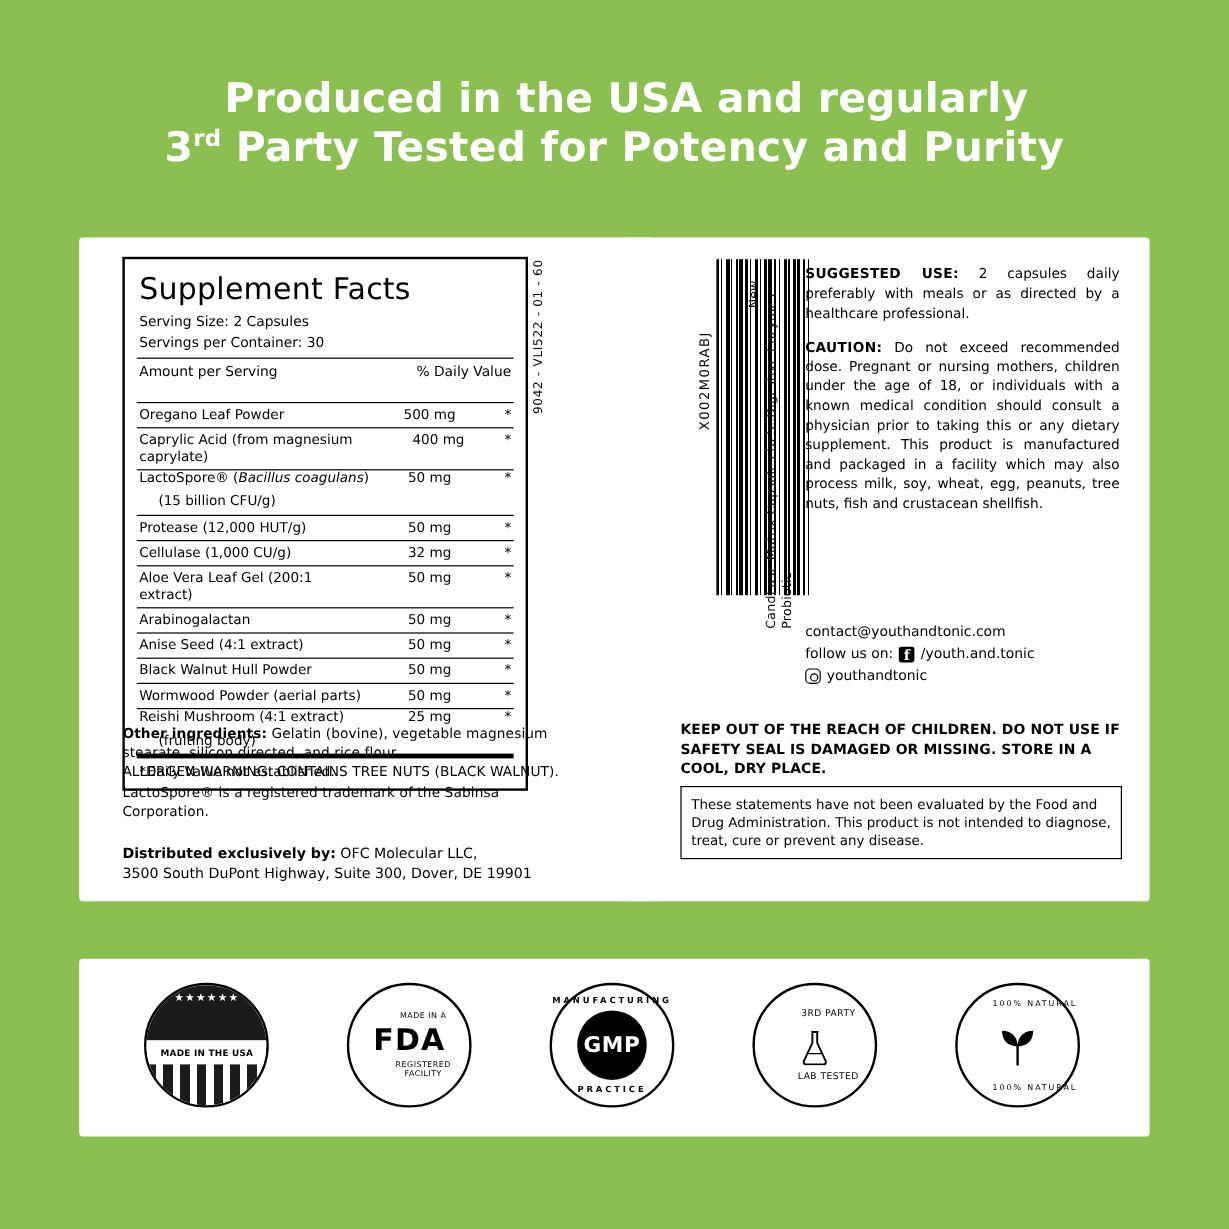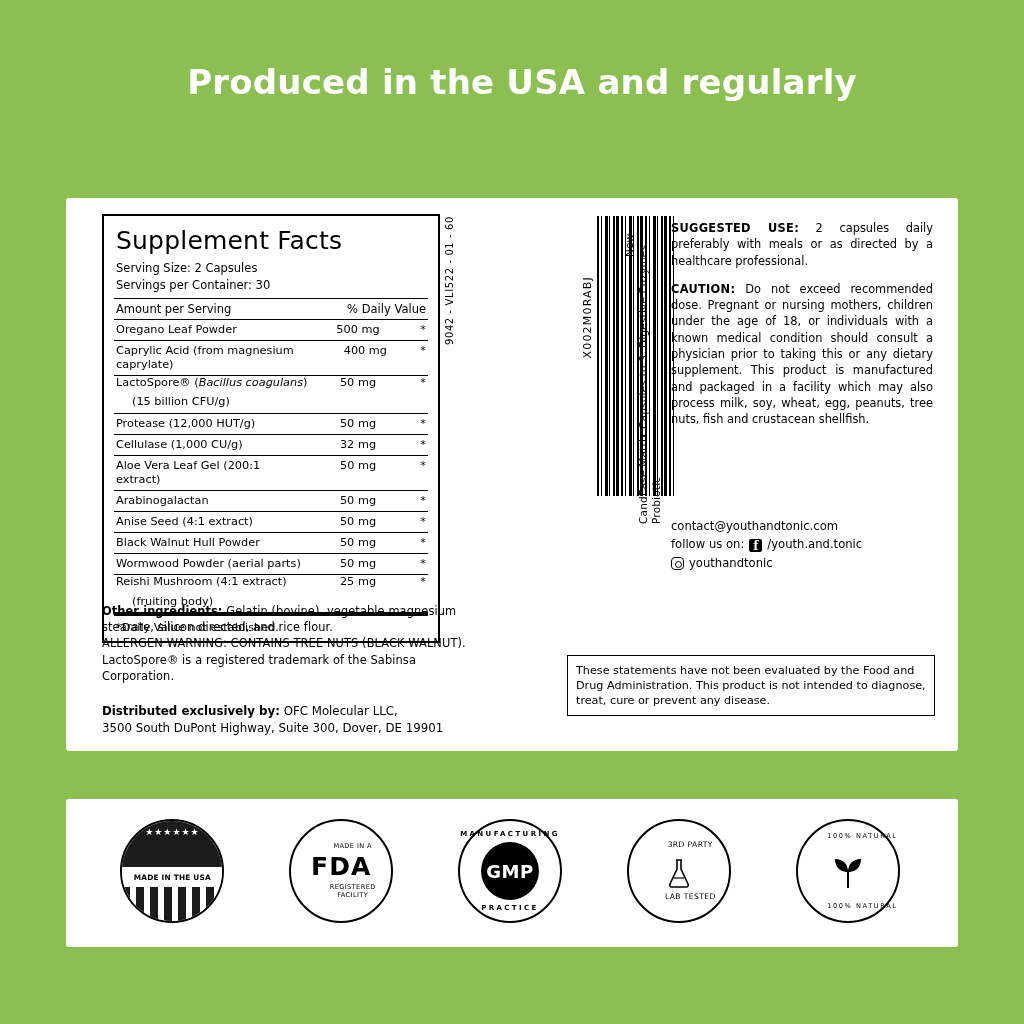--- a/index.html
+++ b/index.html
@@ -38,21 +38,21 @@
     color:#000;
   }
   .sf-title{
     font-size:25px;font-weight:normal;letter-spacing:.2px;margin:2px 0 6px 2px;
     font-family:"DejaVu Sans", sans-serif;
   }
   .sf-serv{font-size:11.5px;line-height:1.35;margin:0 0 5px 2px;}
   .sf-hdr{
     display:flex;justify-content:space-between;align-items:flex-end;
     border-top:1.5px solid #000;border-bottom:1px solid #000;
-    padding:3px 2px 3px 2px;font-size:11.5px;
+    padding:3px 2px 19px 2px;font-size:11.5px;
   }
   .sf-row{
     display:flex;align-items:baseline;
     border-bottom:.8px solid #000;
     padding:3px 2px 3px 2px;font-size:11.3px;line-height:1.25;gap:18px;
   }
   .sf-row.noline{border-bottom:none;padding-top:0;padding-bottom:2px;}
   .sf-name{flex:1 1 auto;padding-right:4px;}
   .sf-name i{font-style:italic;}
   .sf-amt{width:56px;text-align:center;white-space:nowrap;}
@@ -214,20 +214,21 @@
     font-size:6.6px;font-weight:normal;letter-spacing:1.6px;
   }
   .nat-arc.t{top:11px;}
   .nat-arc.b{bottom:11px;}
 </style>
 </head>
 <body>
 
 <div class="headline">
   <span class="l1">Produced in the USA and regularly</span>
+  <span class="l2"><span>3</span><sup>rd</sup><span> Party Tested for Potency and Purity</span></span>
 </div>
 
 <div class="panel" id="left-panel">
 
   <div class="sf-box">
     <div class="sf-title">Supplement Facts</div>
     <div class="sf-serv">Serving Size: 2 Capsules</div>
     <div class="sf-serv" style="margin-top:-4px">Servings per Container: 30</div>
 
     <div class="sf-hdr">
@@ -338,20 +339,21 @@
       <span>follow us on:</span>
       <span class="sm-ico fb"></span>
       <span>/youth.and.tonic</span>
     </div>
     <div class="sm-row">
       <span class="sm-ico ig"></span>
       <span>youthandtonic</span>
     </div>
   </div>
 
+  <div class="keepout">KEEP OUT OF THE REACH OF CHILDREN. DO NOT USE IF SAFETY SEAL IS DAMAGED OR MISSING. STORE IN A COOL, DRY PLACE.</div>
 
   <div class="fda-box">These statements have not been evaluated by the Food and Drug Administration. This product is not intended to diagnose, treat, cure or prevent any disease.</div>
 </div>
 
 <div class="panel" id="badge-panel">
   <div class="badges">
 
     <div class="badge">
       <div class="usa">
         <div class="top"></div>

